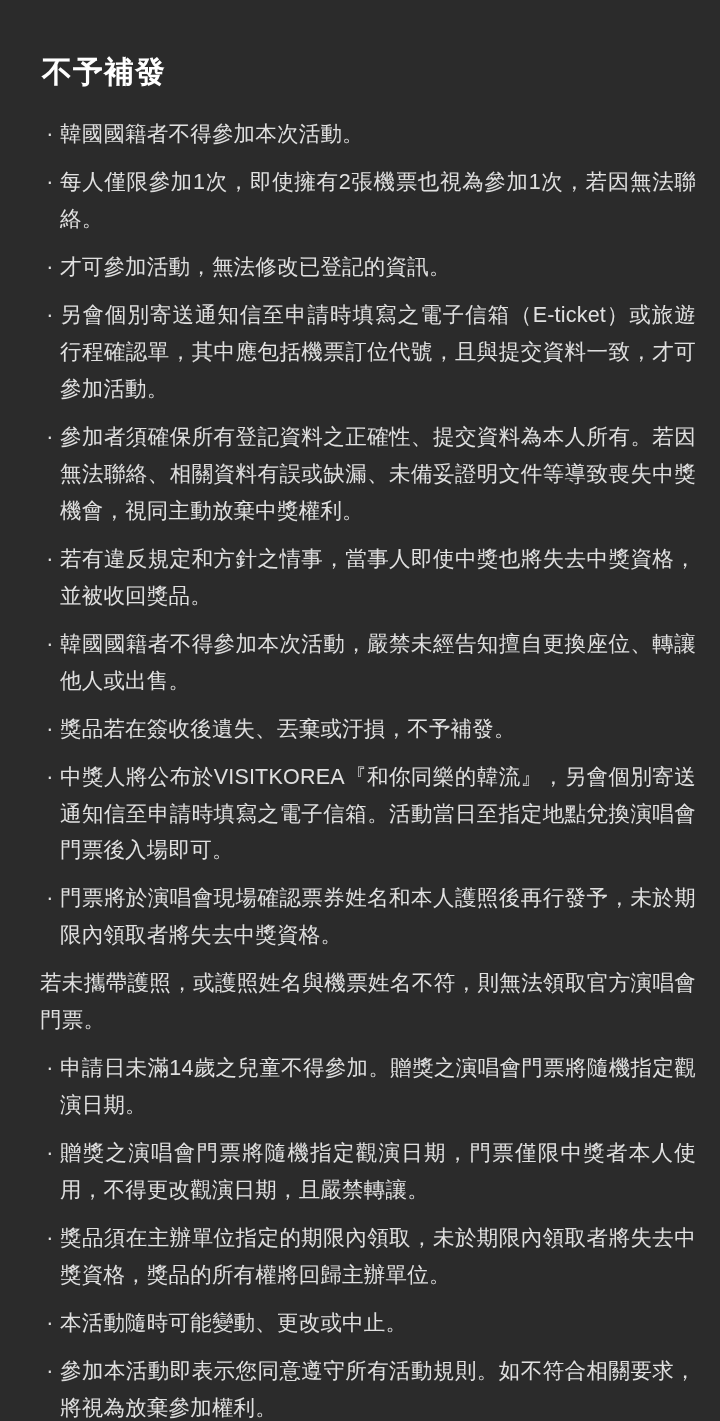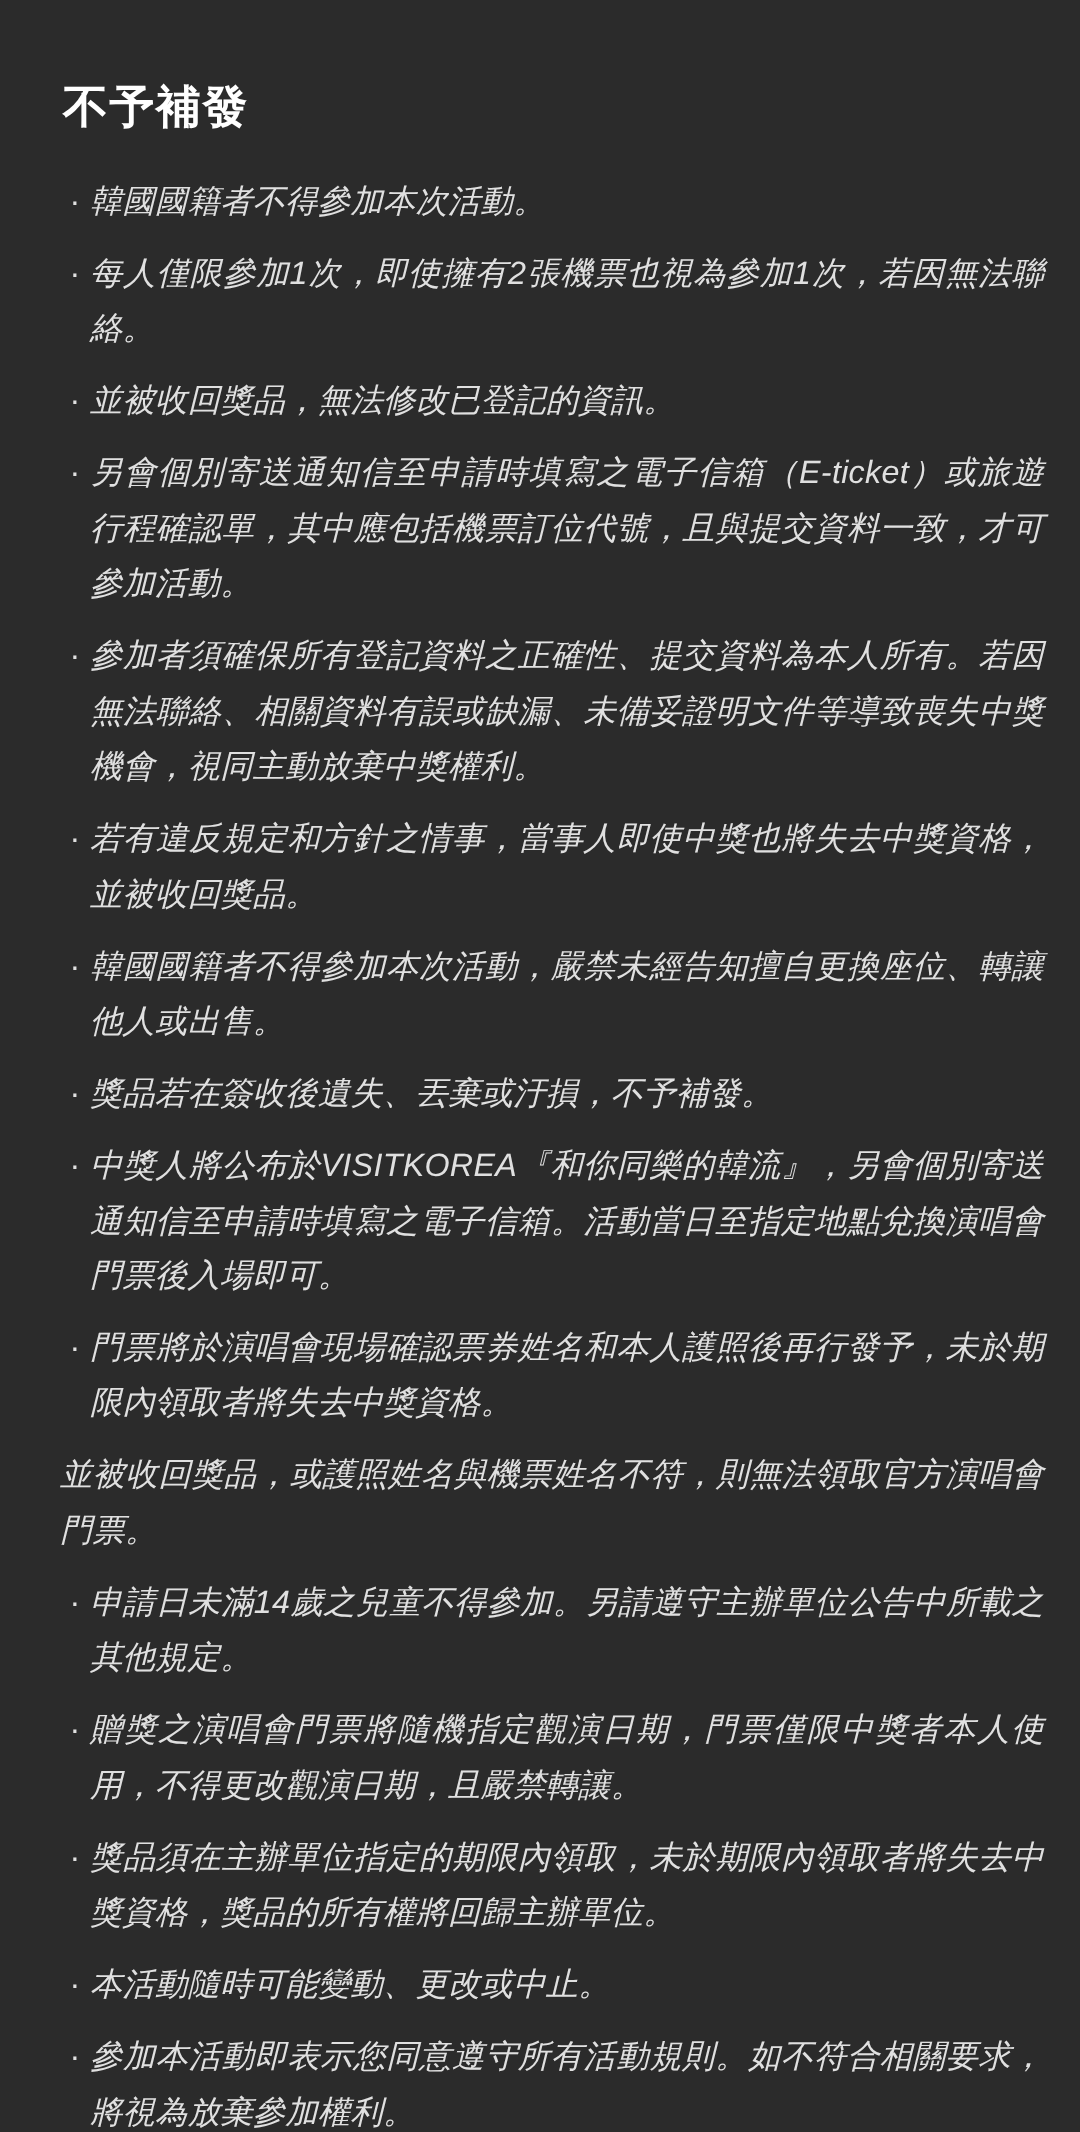--- a/index.html
+++ b/index.html
@@ -52,21 +52,20 @@
     color: #e0e0e0;
   }
   .bullet.hidden {
     visibility: hidden;
     width: 0;
   }
   .item-text {
     flex: 1 1 auto;
     display: block;
     text-align: justify;
-    font-style: italic;
   }
   .no-bullet .item-text {
     margin-left: 0;
   }
 </style>
 </head>
 <body>
 
 <div class="page">
   <h1 class="notice-title">不予補發</h1>
@@ -74,21 +73,21 @@
       <li class="notice-item">
         <span class="bullet">·</span>
         <span class="item-text">韓國國籍者不得參加本次活動。</span>
       </li>
       <li class="notice-item">
         <span class="bullet">·</span>
         <span class="item-text">每人僅限參加1次，即使擁有2張機票也視為參加1次，若因無法聯絡。</span>
       </li>
       <li class="notice-item">
         <span class="bullet">·</span>
-        <span class="item-text">並被收回獎品，無法修改已登記的資訊。</span>
+        <span class="item-text">才可參加活動，無法修改已登記的資訊。</span>
       </li>
       <li class="notice-item">
         <span class="bullet">·</span>
         <span class="item-text">另會個別寄送通知信至申請時填寫之電子信箱（E-ticket）或旅遊行程確認單，其中應包括機票訂位代號，且與提交資料一致，才可參加活動。</span>
       </li>
       <li class="notice-item">
         <span class="bullet">·</span>
         <span class="item-text">參加者須確保所有登記資料之正確性、提交資料為本人所有。若因無法聯絡、相關資料有誤或缺漏、未備妥證明文件等導致喪失中獎機會，視同主動放棄中獎權利。</span>
       </li>
       <li class="notice-item">
@@ -106,25 +105,25 @@
       <li class="notice-item">
         <span class="bullet">·</span>
         <span class="item-text">中獎人將公布於VISITKOREA『和你同樂的韓流』，另會個別寄送通知信至申請時填寫之電子信箱。活動當日至指定地點兌換演唱會門票後入場即可。</span>
       </li>
       <li class="notice-item">
         <span class="bullet">·</span>
         <span class="item-text">門票將於演唱會現場確認票券姓名和本人護照後再行發予，未於期限內領取者將失去中獎資格。</span>
       </li>
       <li class="notice-item no-bullet">
         <span class="bullet hidden"></span>
-        <span class="item-text">並被收回獎品，或護照姓名與機票姓名不符，則無法領取官方演唱會門票。</span>
+        <span class="item-text">若未攜帶護照，或護照姓名與機票姓名不符，則無法領取官方演唱會門票。</span>
       </li>
       <li class="notice-item">
         <span class="bullet">·</span>
-        <span class="item-text">申請日未滿14歲之兒童不得參加。另請遵守主辦單位公告中所載之其他規定。</span>
+        <span class="item-text">申請日未滿14歲之兒童不得參加。贈獎之演唱會門票將隨機指定觀演日期。</span>
       </li>
       <li class="notice-item">
         <span class="bullet">·</span>
         <span class="item-text">贈獎之演唱會門票將隨機指定觀演日期，門票僅限中獎者本人使用，不得更改觀演日期，且嚴禁轉讓。</span>
       </li>
       <li class="notice-item">
         <span class="bullet">·</span>
         <span class="item-text">獎品須在主辦單位指定的期限內領取，未於期限內領取者將失去中獎資格，獎品的所有權將回歸主辦單位。</span>
       </li>
       <li class="notice-item">

